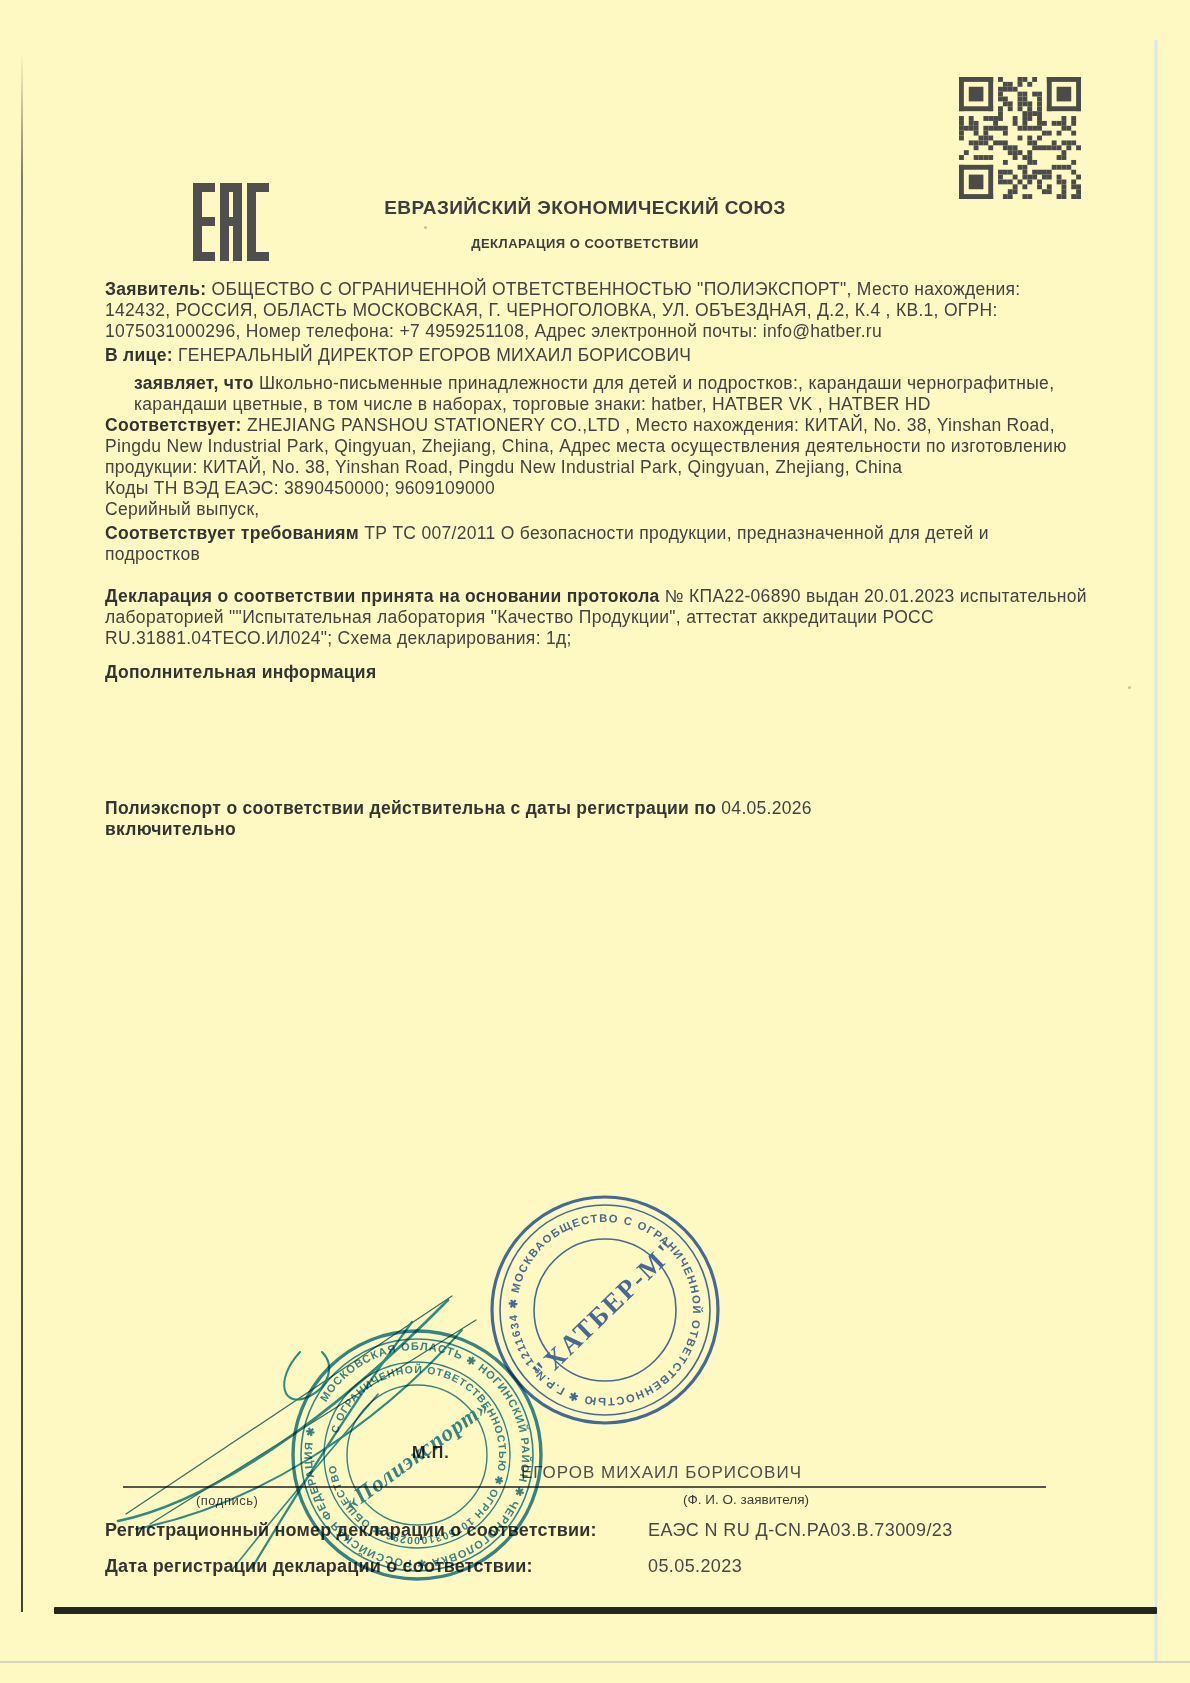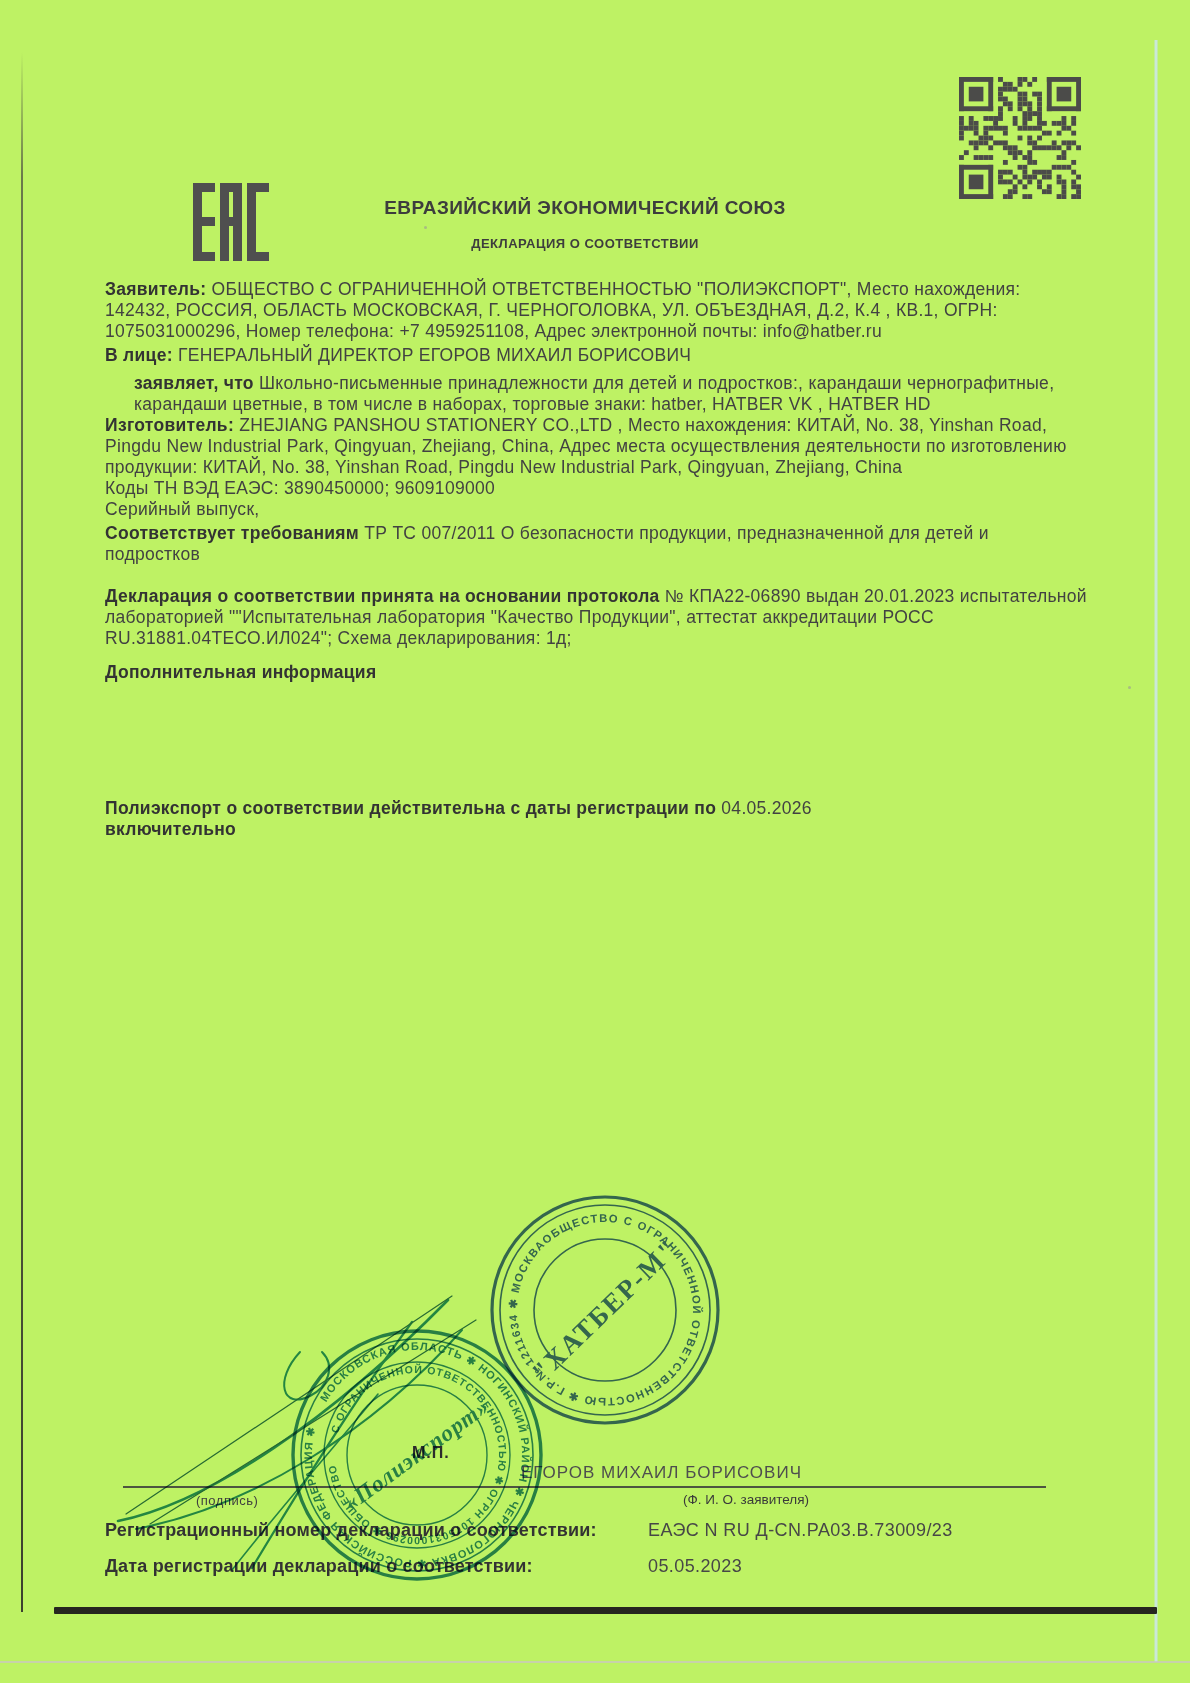--- a/index.html
+++ b/index.html
@@ -1,16 +1,16 @@
 <!DOCTYPE html>
 <html><head>
 <meta charset="utf-8">
 <style>
   html,body{margin:0;padding:0;background:#e8e8e6;}
-  .page{position:relative;width:1190px;height:1683px;margin:0 auto;background:#bef264;
+  .page{position:relative;width:1190px;height:1683px;margin:0 auto;background:#fef9c3;
         font-family:"Liberation Sans",sans-serif;overflow:hidden;}
   
   .scanline-left{position:absolute;left:21px;top:52px;width:2px;height:1560px;
     background:linear-gradient(to bottom,rgba(70,70,64,0),rgba(70,70,64,.7) 8%,rgba(45,45,40,.9));}
   .scanline-right{position:absolute;left:1154px;top:40px;width:4px;height:1622px;
     background:linear-gradient(to right,rgba(190,225,242,.2),#cfe7f4,rgba(190,225,242,.25));}
   .bottom-thick{position:absolute;left:54px;top:1607px;width:1103px;height:7px;background:#26261f;border-radius:1px;}
   .bottom-edge{position:absolute;left:0;top:1661px;width:1190px;height:2px;background:#c9c7c2;opacity:.75;}
   .speck{position:absolute;width:3px;height:3px;border-radius:50%;background:#9a9a94;opacity:.6;}
   
@@ -293,21 +293,21 @@
 
   <div class="titles">
     <div class="title1">ЕВРАЗИЙСКИЙ ЭКОНОМИЧЕСКИЙ СОЮЗ</div>
     <div class="title2">ДЕКЛАРАЦИЯ О СООТВЕТСТВИИ</div>
   </div>
 
   <div class="doc-body">
       <p class="para"><span class="seg b">Заявитель:</span><span class="seg"> ОБЩЕСТВО С ОГРАНИЧЕННОЙ ОТВЕТСТВЕННОСТЬЮ "ПОЛИЭКСПОРТ", Место нахождения: 142432, РОССИЯ, ОБЛАСТЬ МОСКОВСКАЯ, Г. ЧЕРНОГОЛОВКА, УЛ. ОБЪЕЗДНАЯ, Д.2, К.4 , КВ.1, ОГРН: 1075031000296, Номер телефона: +7 4959251108, Адрес электронной почты: info@hatber.ru</span></p>
       <p class="para gap-xs"><span class="seg b">В лице:</span><span class="seg"> ГЕНЕРАЛЬНЫЙ ДИРЕКТОР ЕГОРОВ МИХАИЛ БОРИСОВИЧ</span></p>
       <p class="para gap-sm"><span class="seg b">заявляет, что</span><span class="seg">   Школьно-письменные принадлежности для детей и подростков:, карандаши чернографитные, карандаши цветные, в том числе в наборах, торговые знаки: hatber, HATBER VK , HATBER HD</span></p>
-      <p class="para"><span class="seg b">Изготовитель:</span><span class="seg"> ZHEJIANG PANSHOU STATIONERY CO.,LTD  , Место нахождения: КИТАЙ, No. 38, Yinshan Road, Pingdu New Industrial Park, Qingyuan, Zhejiang, China, Адрес места осуществления деятельности по изготовлению продукции: КИТАЙ, No. 38, Yinshan Road, Pingdu New Industrial Park, Qingyuan, Zhejiang, China</span></p>
+      <p class="para"><span class="seg b">Соответствует:</span><span class="seg"> ZHEJIANG PANSHOU STATIONERY CO.,LTD  , Место нахождения: КИТАЙ, No. 38, Yinshan Road, Pingdu New Industrial Park, Qingyuan, Zhejiang, China, Адрес места осуществления деятельности по изготовлению продукции: КИТАЙ, No. 38, Yinshan Road, Pingdu New Industrial Park, Qingyuan, Zhejiang, China</span></p>
       <p class="para"><span class="seg">Коды ТН ВЭД ЕАЭС: 3890450000; 9609109000</span></p>
       <p class="para"><span class="seg">Серийный выпуск,</span></p>
       <p class="para gap-xs"><span class="seg b">Соответствует требованиям</span><span class="seg">   ТР ТС 007/2011 О безопасности продукции, предназначенной для детей и подростков</span></p>
       <p class="para gap-lg"><span class="seg b">Декларация о соответствии принята на основании протокола</span><span class="seg"> № КПА22-06890 выдан 20.01.2023  испытательной лабораторией ""Испытательная лаборатория "Качество Продукции", аттестат аккредитации РОСС RU.31881.04ТЕСО.ИЛ024"; Схема декларирования: 1д;</span></p>
       <p class="para gap-md"><span class="seg b">Дополнительная информация</span></p>
       <p class="para gap-xl"><span class="seg b">Полиэкспорт о соответствии действительна с даты регистрации по</span><span class="seg"> 04.05.2026</span><br><span class="seg b">включительно</span></p>
     </div>
 
   <div class="abs mp">М.П.</div>
   <div class="abs signer">ЕГОРОВ МИХАИЛ БОРИСОВИЧ</div>

